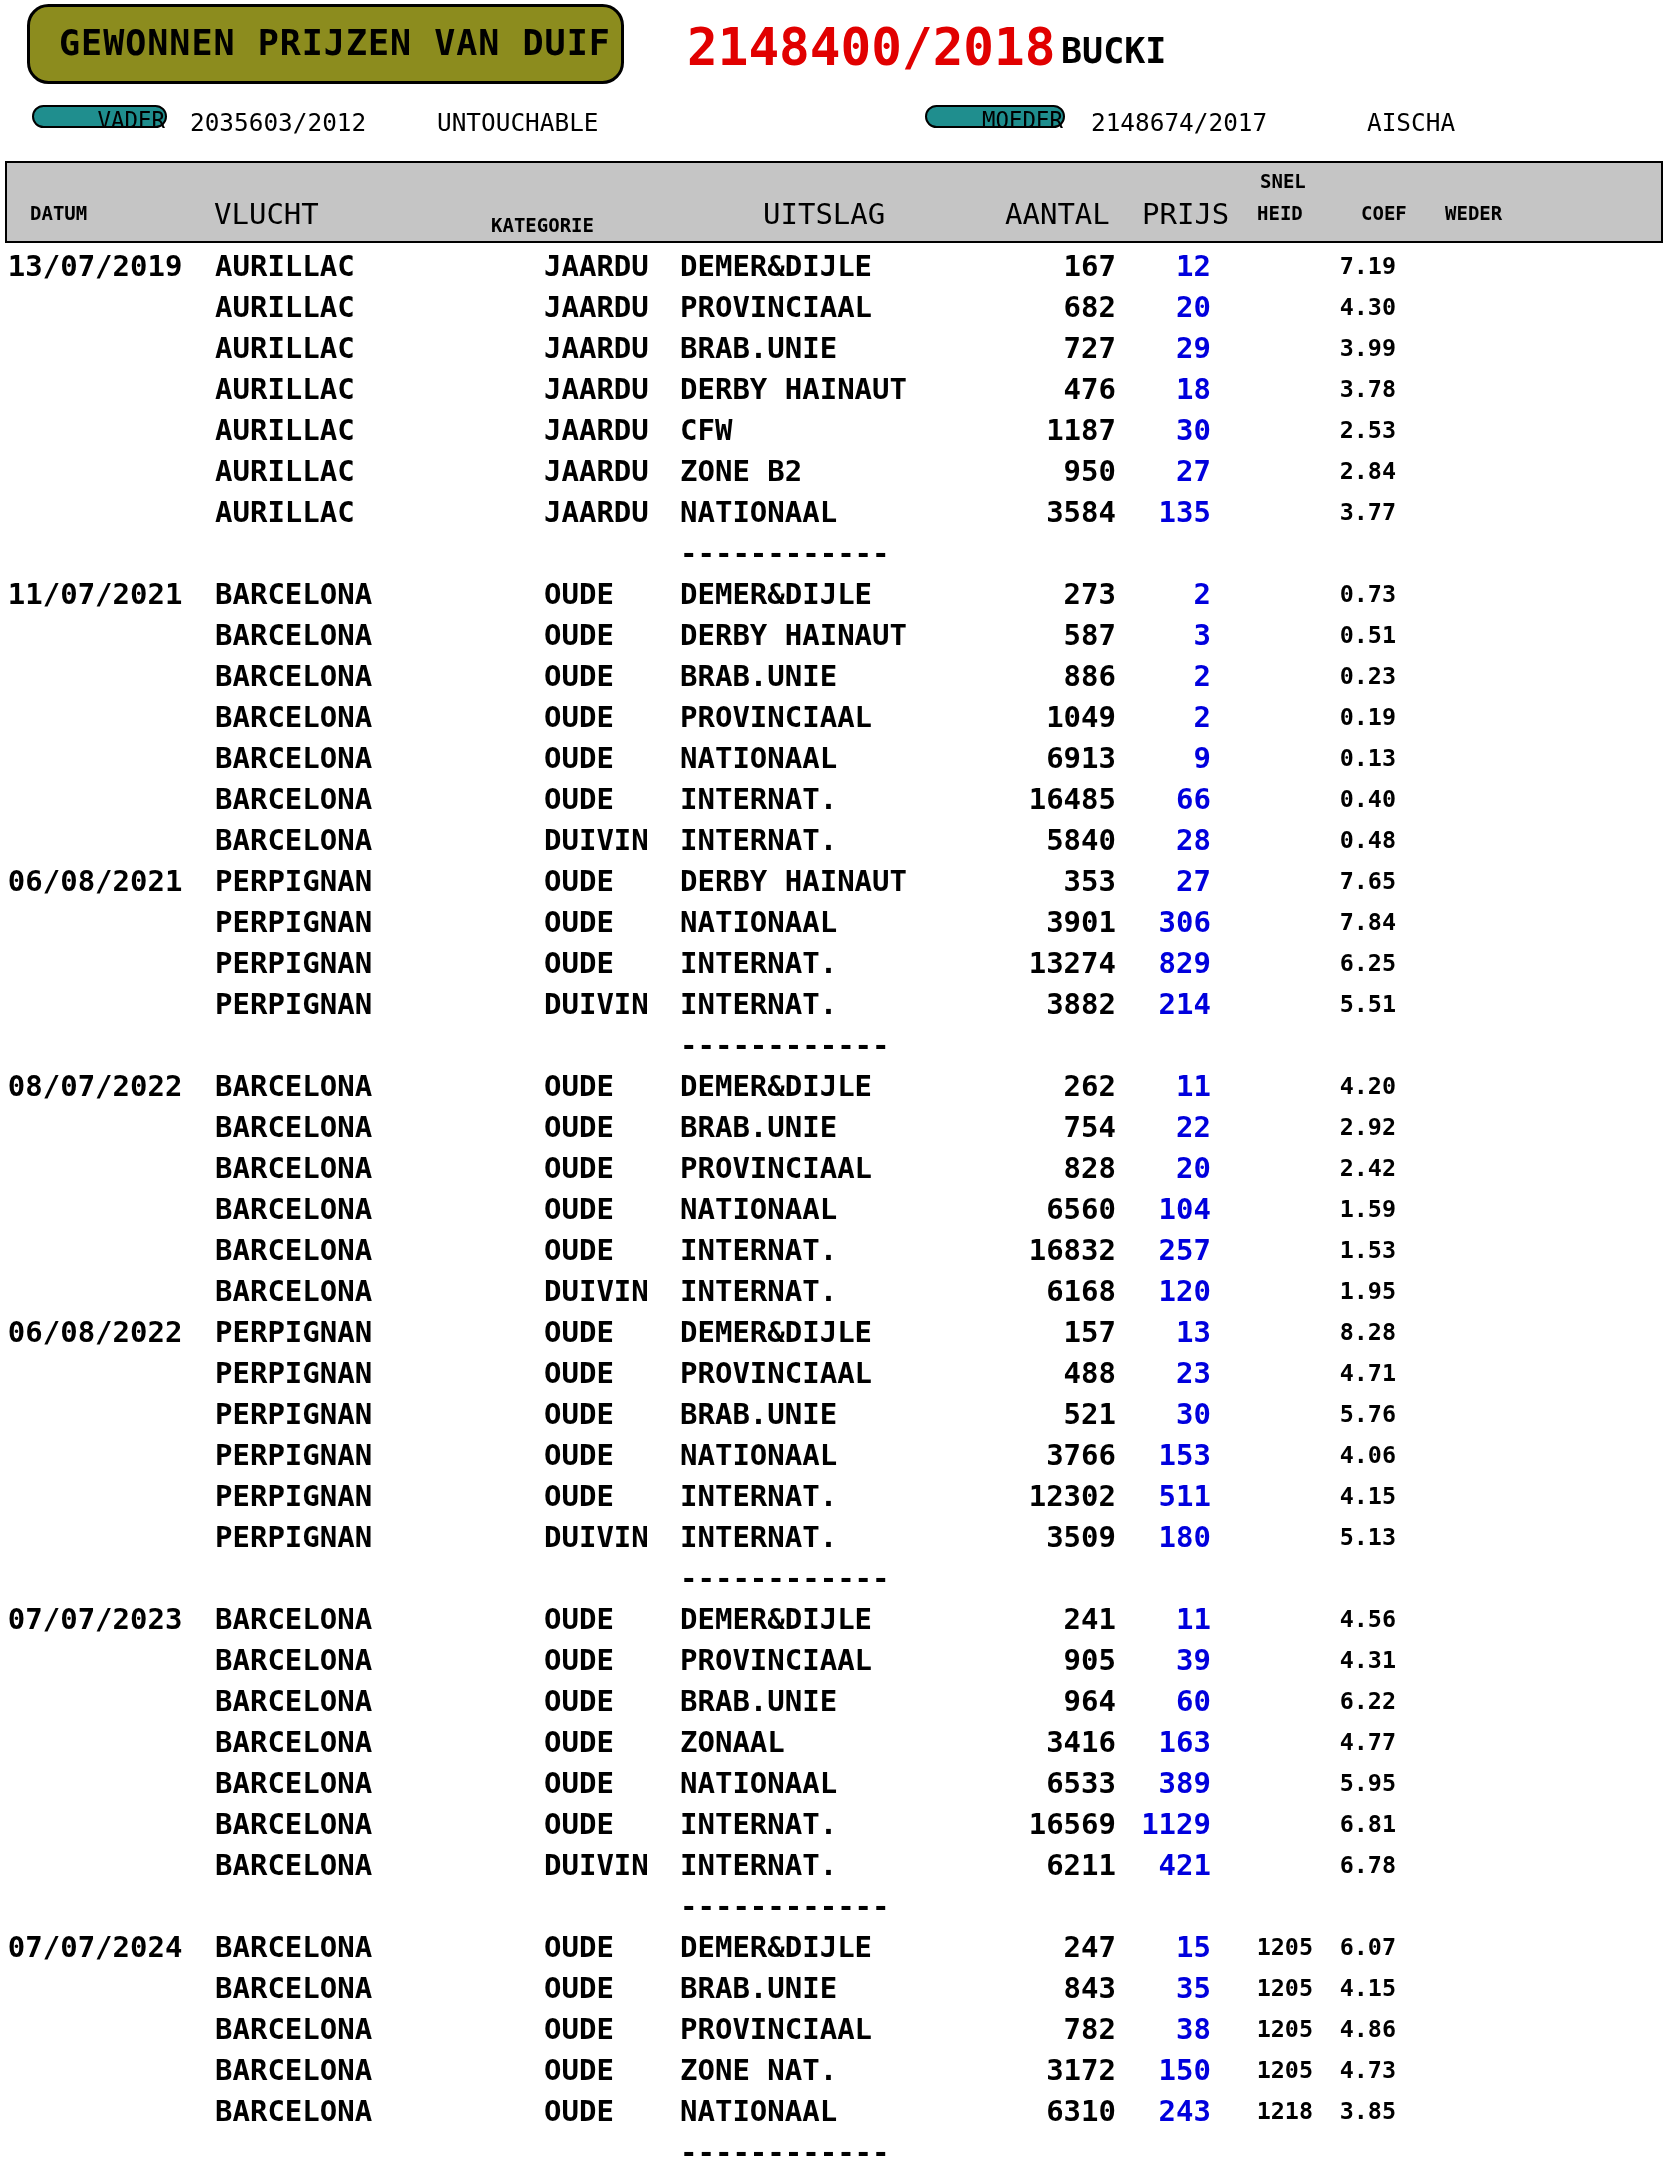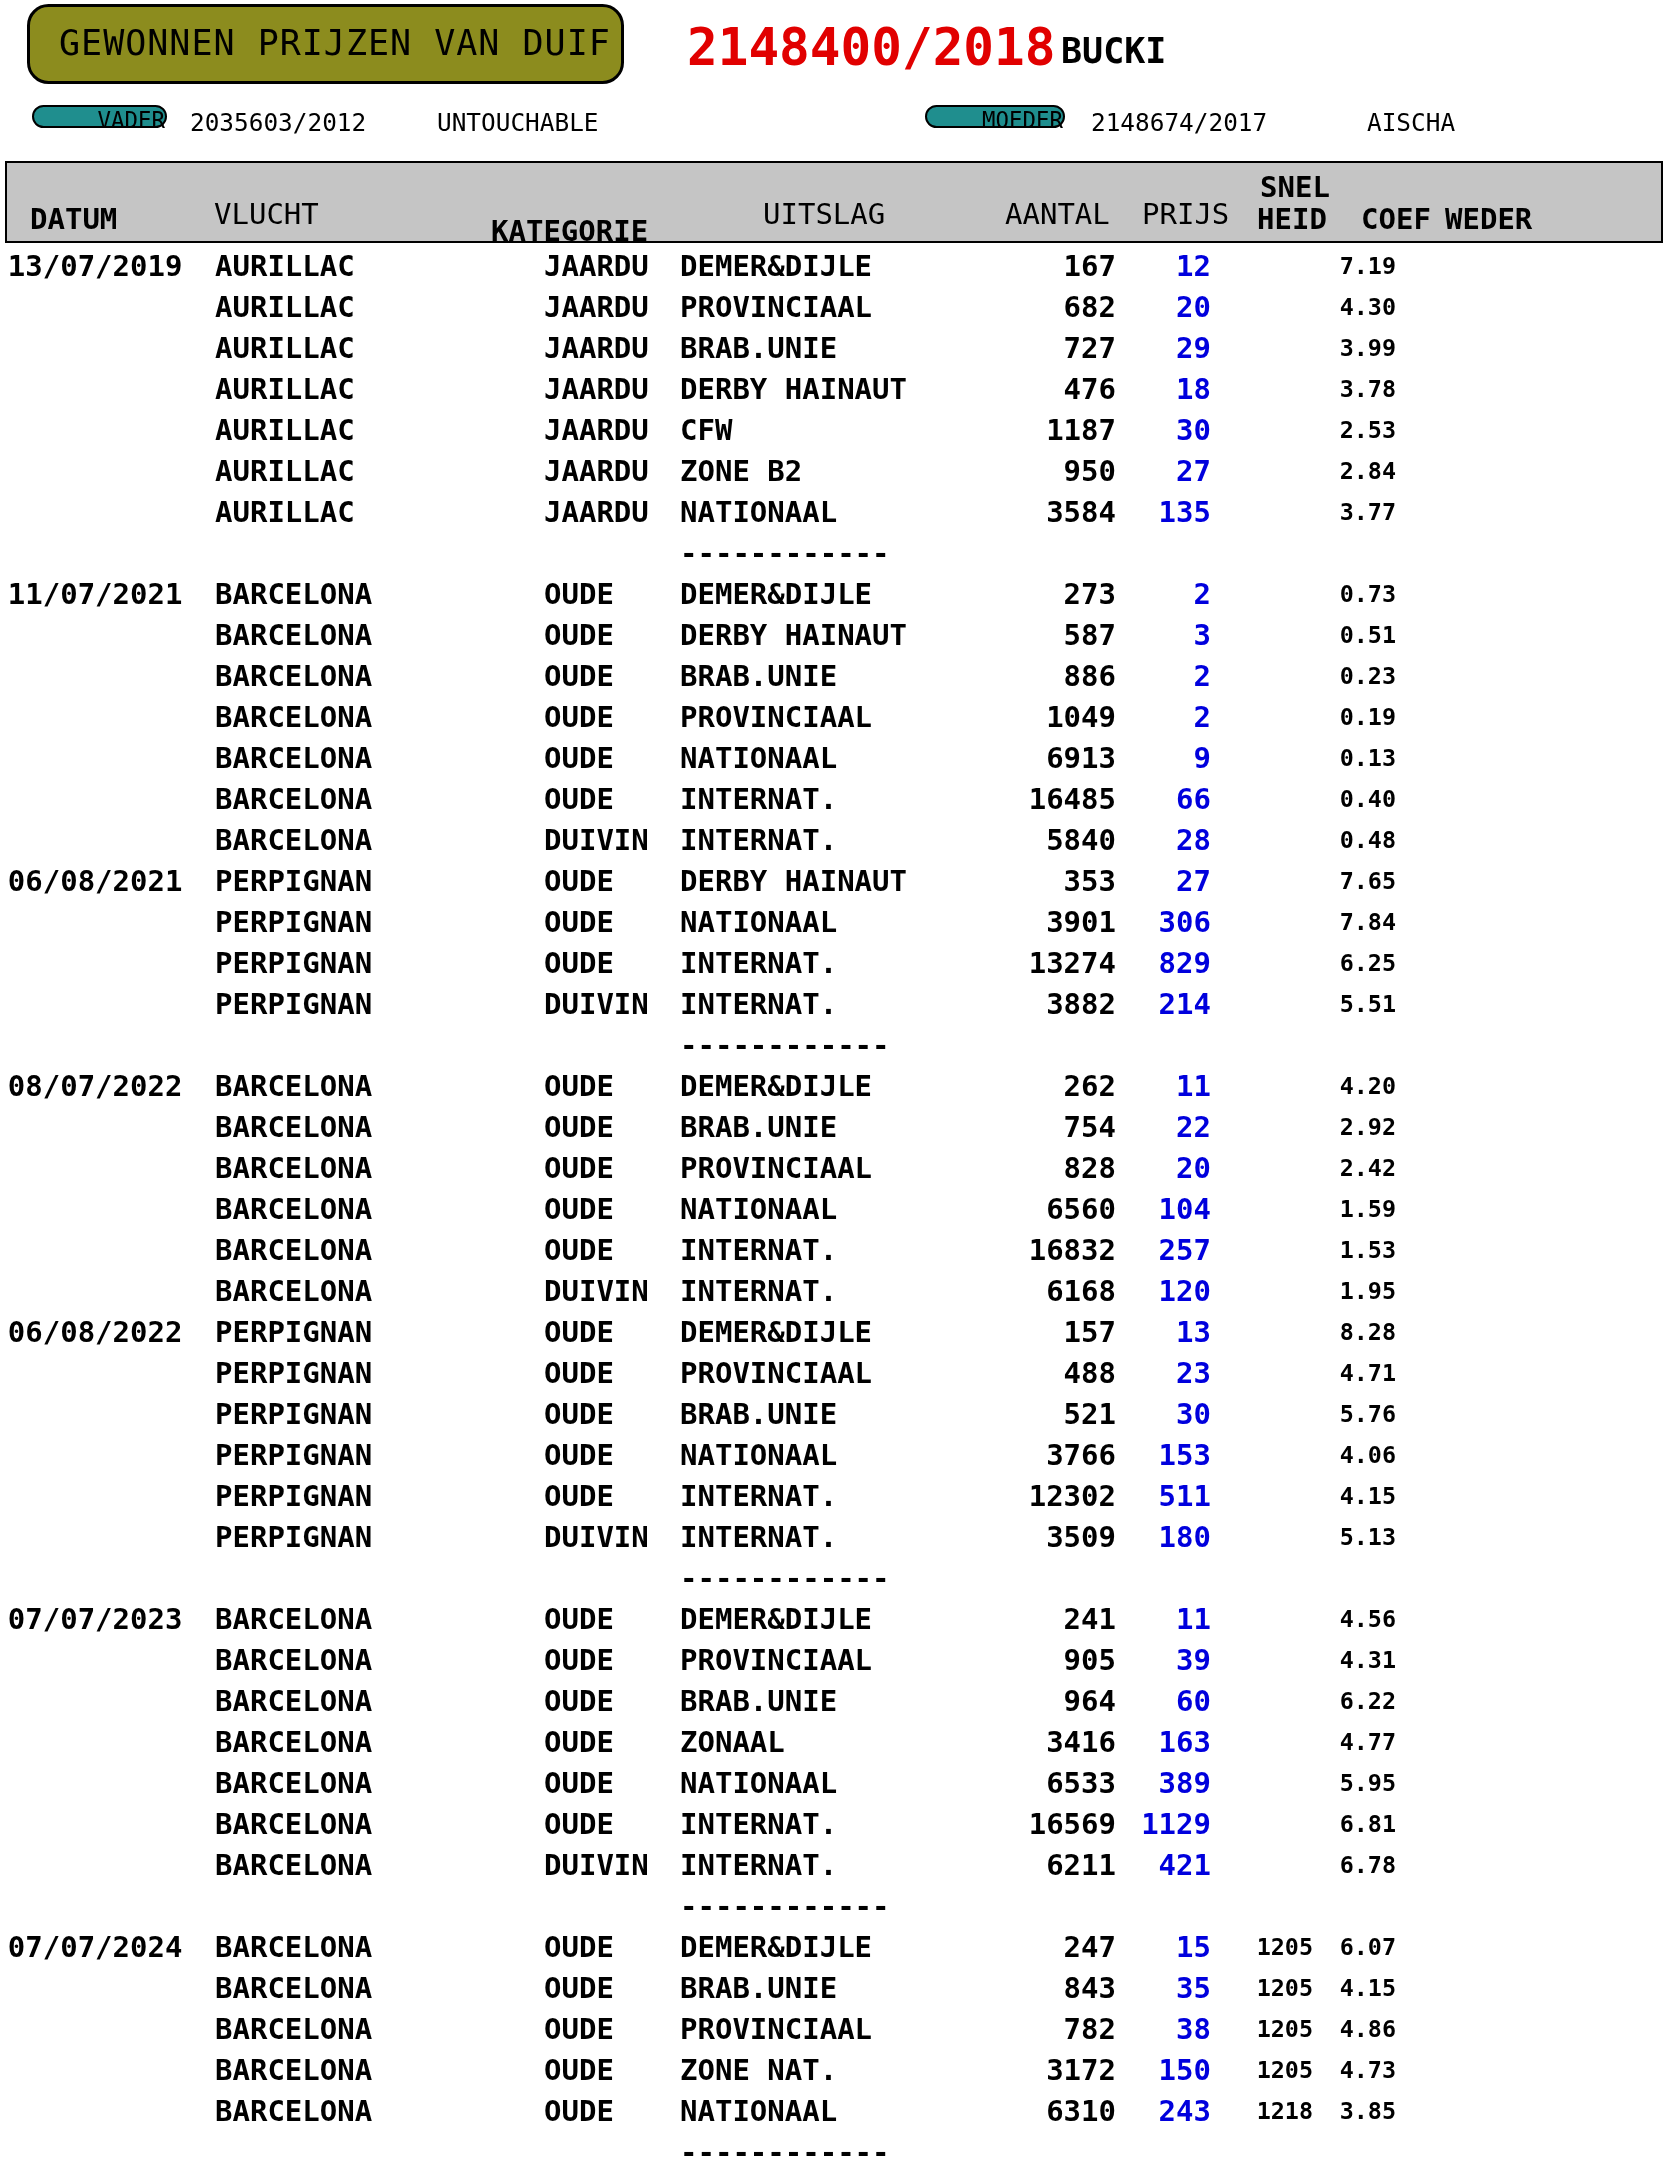--- a/index.html
+++ b/index.html
@@ -16,21 +16,21 @@
   
   .title-box{
     left:27px;top:3.9px;width:597px;height:80px;
     background:var(--olive);
     border:3.9px solid var(--border);
     border-radius:21.5px;
     box-sizing:border-box;
   }
   .title-text{
     left:59px;top:23.4px;
-    font-size:35px;font-weight:normal;letter-spacing:1px;
+    font-size:35px;font-weight:bold;letter-spacing:1px;
   }
   .ring-number{
     left:687px;top:17.6px;
     font-size:51px;font-weight:bold;
     color:var(--red);
   }
   .pigeon-name{
     left:1061px;top:31px;
     font-size:35px;font-weight:bold;
   }
@@ -55,21 +55,21 @@
   .moeder-name{left:1367px;}
 
   
   .thead{
     left:4.9px;top:161px;width:1658px;height:82px;
     background:var(--gray);
     border:2.9px solid var(--border);
     box-sizing:border-box;
   }
   .h-big{font-size:29px;font-weight:normal;top:197px;}
-  .h-small{font-size:29px;font-weight:bold;top:202px;text-align:center;}
+  .h-small{font-size:19px;font-weight:bold;top:202px;text-align:center;}
   .h-datum{left:30px;}
   .h-vlucht{left:214px;}
   .h-kategorie{left:491px;margin-top:12px;}
   .h-uitslag{left:763px;}
   .h-aantal{left:1005px;}
   .h-prijs{left:1142px;}
   .h-snel{left:1260px;top:170px;}
   .h-heid{left:1257px;}
   .h-coef{left:1361px;}
   .h-weder{left:1445px;}

